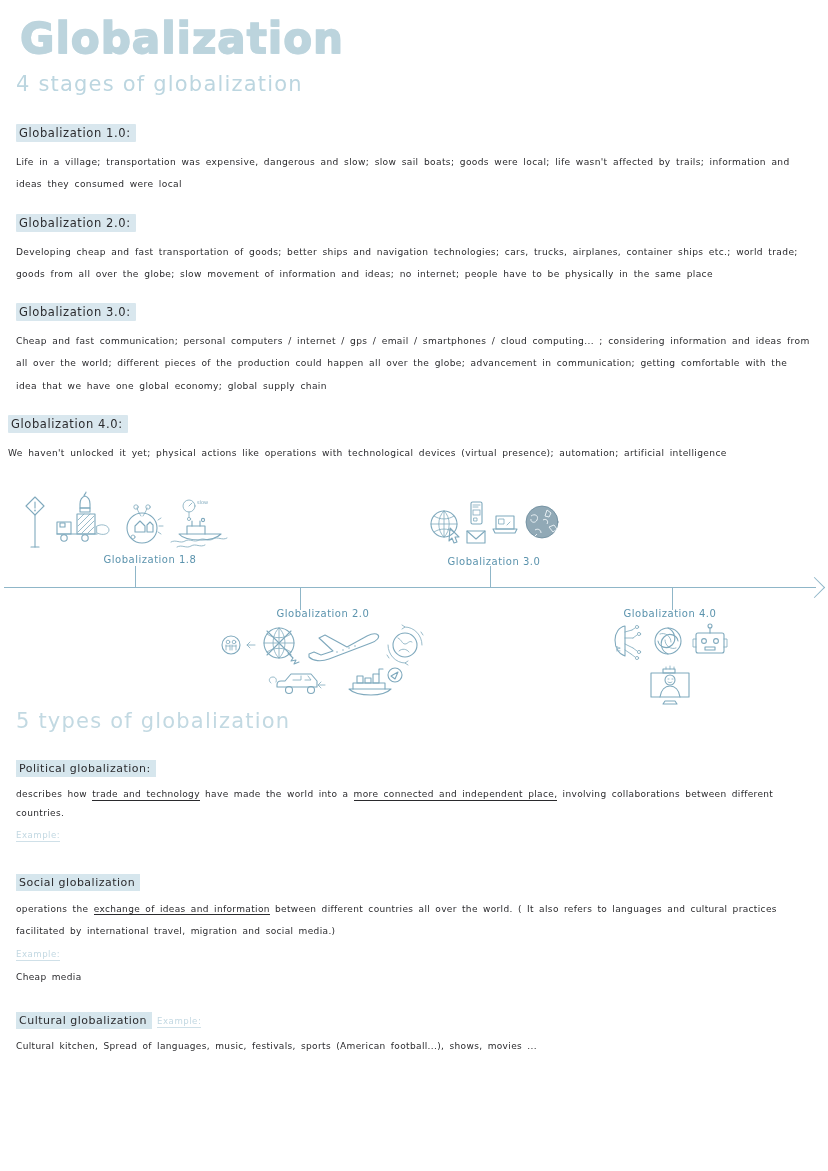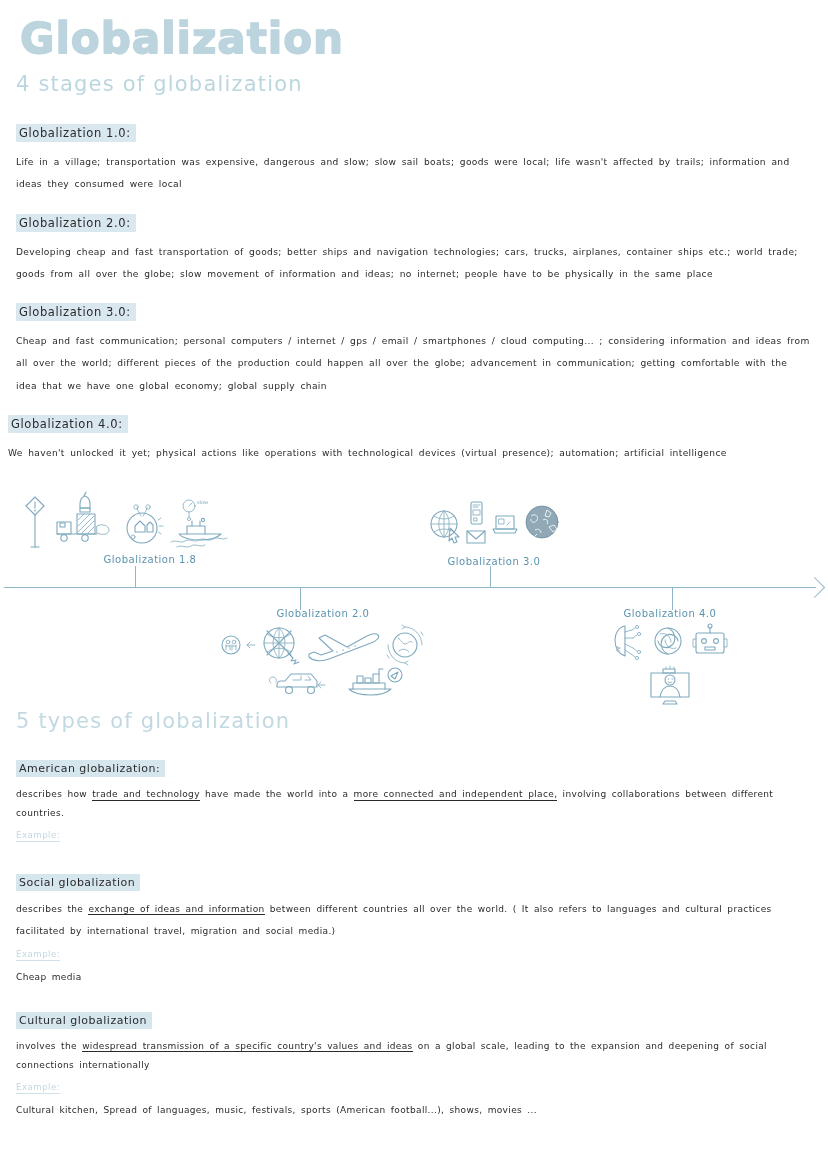--- a/index.html
+++ b/index.html
@@ -405,36 +405,33 @@
           <path class="ln" d="M24 40 h10 l2 3 H22z"></path>
         </svg>
       </span>
     </div>
   </div>
 </div>
 
 <div class="section-title-2" style="margin-top:4px;">5 types of globalization</div>
 
 <div class="type-block" style="margin-top:24px;">
-  <div class="type-head">American globalization:</div>
+  <div class="type-head">Political globalization:</div>
   <div class="ex-line">
     <span>describes how </span><span class="u">trade and technology</span><span> have made the world into a </span><span class="u">more connected and independent place,</span><span> involving collaborations between different countries.</span>
   </div>
   <div class="example-label">Example:</div>
 </div>
 
 <div class="type-block" style="margin-top:22px;">
   <div class="type-head">Social globalization</div>
   <div class="ex-line" style="line-height:2.4;">
-    <span>describes the </span><span class="u">exchange of ideas and information</span><span> between different countries all over the world.  ( It also refers to languages and cultural practices facilitated by international travel, migration and social media.)</span>
+    <span>operations the </span><span class="u">exchange of ideas and information</span><span> between different countries all over the world.  ( It also refers to languages and cultural practices facilitated by international travel, migration and social media.)</span>
   </div>
   <div class="example-label">Example:</div>
   <div class="ex-line">Cheap media</div>
 </div>
 
 <div class="type-block" style="margin-top:22px;">
   <div class="type-head">Cultural globalization</div>
-  <div class="ex-line">
-    <span>involves the </span><span class="u">widespread transmission of a specific country's values and ideas</span><span> on a global scale, leading to the expansion and deepening of social connections internationally</span>
-  </div>
   <div class="example-label">Example:</div>
   <div class="ex-line">Cultural kitchen, Spread of languages, music, festivals, sports (American football...), shows, movies ...</div>
 </div>
 
 </body></html>

